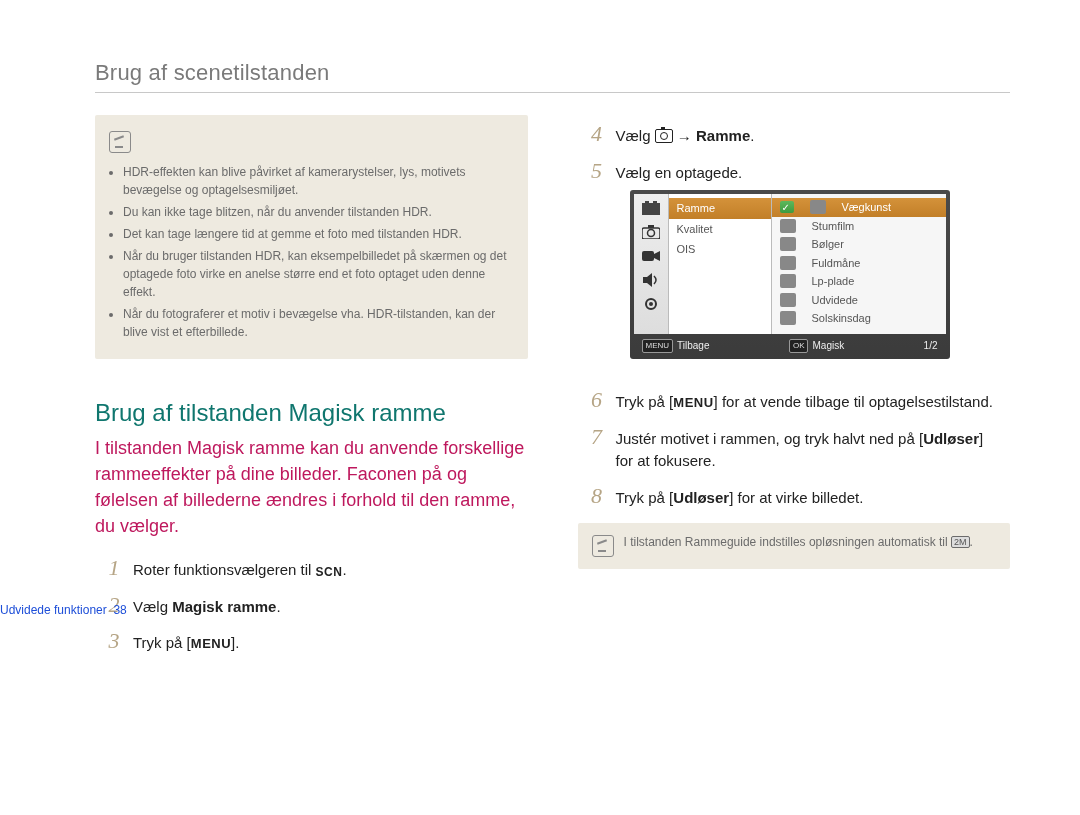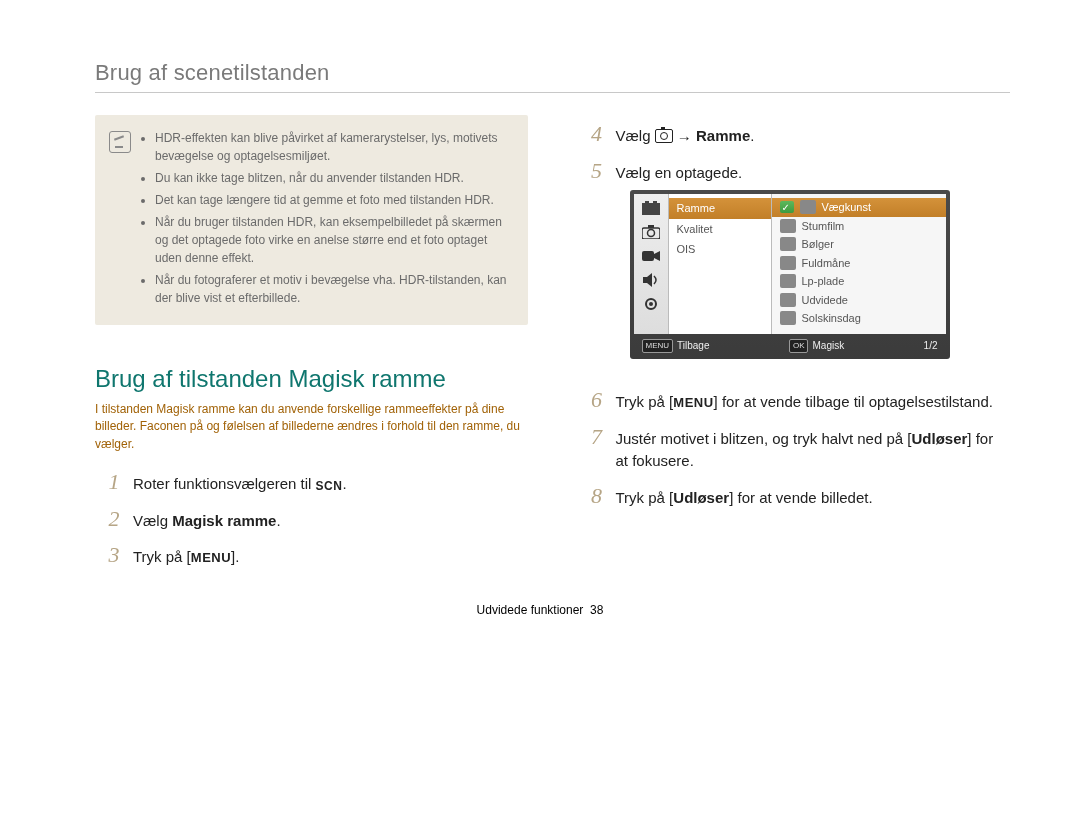--- a/index.html
+++ b/index.html
@@ -40,20 +40,21 @@
   .notebox {
     background: #eeeae0;
     border-radius: 2px;
     padding: 14px 16px 14px 14px;
     display: flex;
     gap: 10px;
     font-size: 12px;
     color: #6b6b6b;
     line-height: 1.5;
     margin-bottom: 40px;
+    flex-direction: column;
   }
   .notebox .note-icon {
     width: 20px; height: 20px;
     flex: 0 0 20px;
     border: 1.5px solid #8a8a8a;
     border-radius: 3px;
     position: relative;
     color: #8a8a8a;
     margin-top: 2px;
   }
@@ -78,22 +79,22 @@
   }
   .notebox li { margin-bottom: 4px; }
 
   .section-title {
     color: #0f766e;
     font-size: 24px;
     font-weight: 400;
     margin: 0 0 8px 0;
   }
   .body-text {
-    font-size: 12px;
-    color: #a16207;
+    font-size: 18px;
+    color: #be185d;
     line-height: 1.45;
     margin: 0 0 20px 0;
   }
 
   ol.steps {
     list-style: none;
     margin: 10px;
     padding: 0;
     counter-reset: step;
   }
@@ -218,21 +219,21 @@
     color:#fff;
   }
   .cam-right {
     flex:1;
     background:#f6f6f6;
     padding:4px 0;
   }
   .cam-right .rrow{
     display:flex;
     align-items:center;
-    gap:6px;
+    gap:16px;
     padding:1px 8px;
     color:#555;
   }
   .cam-right .rrow.sel{
     background: linear-gradient(#d4923a,#c27f28);
     color:#fff;
   }
   .cam-right .rrow.sel .check{
     display:inline-block;
     width:14px;height:12px;
@@ -300,23 +301,23 @@
     position: absolute;
     width: 8px; height: 2px;
     background: #8a8a8a;
     left: 5px; bottom: 4px;
   }
 
   .footer {
     position:absolute;
     bottom:24px;
     left:0;right:0;
-    text-align:center;
+    text-align:left;
     font-size:12px;
-    color:#000000;
+    color:#1d4ed8;
   }
 </style>
 </head>
 <body>
 
 <div class="page">
   <h2 class="page-title">Brug af scenetilstanden</h2>
 
   <div class="columns">
 
@@ -454,30 +455,36 @@
             </div>
           </div>
         </li>
         <li>
           <div>
             <span>Tryk på [</span><span class="inline-menu">MENU</span><span>] for at vende tilbage til optagelsestilstand.</span>
           </div>
         </li>
         <li>
           <div>
-            <span>Justér motivet i blitzen, og tryk halvt ned på [</span><span class="bold-text">Udløser</span><span>] for at fokusere.</span>
-          </div>
-        </li>
-        <li>
-          <div>
-            <span>Tryk på [</span><span class="bold-text">Udløser</span><span>] for at vende billedet.</span>
+            <span>Justér motivet i rammen, og tryk halvt ned på [</span><span class="bold-text">Udløser</span><span>] for at fokusere.</span>
+          </div>
+        </li>
+        <li>
+          <div>
+            <span>Tryk på [</span><span class="bold-text">Udløser</span><span>] for at virke billedet.</span>
           </div>
         </li>
       </ol>
 
+      <div class="small-notebox">
+        <div class="note-icon"></div>
+        <div>
+          <span>I tilstanden Rammeguide indstilles opløsningen automatisk til </span><span class="inline-res">2M</span>.
+        </div>
+      </div>
 
     </div>
   </div>
 
   <div class="footer">
     <span>Udvidede funktioner</span>&nbsp;&nbsp;<span>38</span>
   </div>
 </div>
 
 </body></html>

